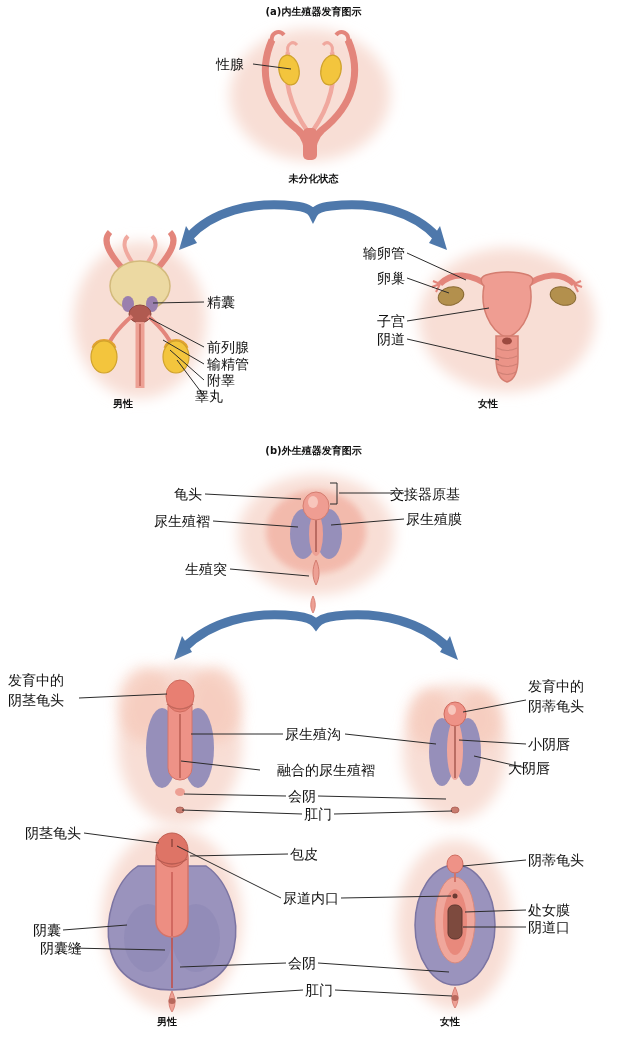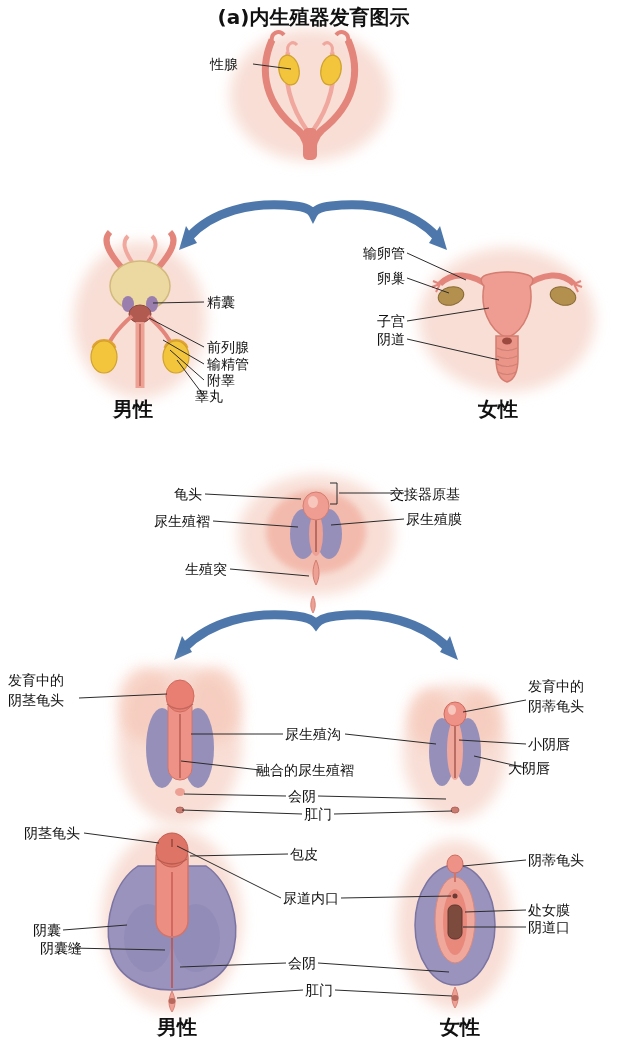--- a/index.html
+++ b/index.html
@@ -2,23 +2,23 @@
 <html><head>
 <meta charset="utf-8">
 <style>
   *{box-sizing:border-box}
   html,body{margin:0;padding:0;background:#fff}
   .canvas{position:relative;width:627px;height:1039px;background:#fff;overflow:hidden;
           font-family:"DejaVu Sans","Liberation Sans",sans-serif;color:#111}
   .art{position:absolute;left:0;top:0;width:627px;height:1039px;z-index:1}
   .lbl{position:absolute;z-index:2;font-size:14px;line-height:1.15;white-space:nowrap}
   .b{font-weight:bold}
-  .t15{font-size:20px}
+  .t15{font-size:10px}
   .ctr{left:0;width:627px;text-align:center}
-  .tr{text-align:left}
+  .tr{text-align:center}
 </style>
 </head>
 <body>
 
 <div class="canvas">
 
   <svg class="art" viewBox="0 0 627 1039" aria-hidden="true">
     <defs>
       <filter id="soft" x="-40%" y="-40%" width="180%" height="180%">
           <feGaussianBlur stdDeviation="7"></feGaussianBlur>
@@ -199,44 +199,46 @@
       <line x1="303" y1="990" x2="177" y2="998"></line>
       <line x1="335" y1="990" x2="452" y2="996"></line>
       <line x1="526" y1="860" x2="463" y2="866"></line>
       <line x1="526" y1="910" x2="465" y2="912"></line>
       <line x1="526" y1="927" x2="463" y2="927"></line>
     </g>
   </svg>
 
   <div class="lbl b t15 ctr" style="top:6px">(a)内生殖器发育图示</div>
   <div class="lbl tr" style="left:210px;top:56px;width:40px">性腺</div>
+  <div class="lbl b t15 ctr" style="top:173px">未分化状态</div>
 
   <div class="lbl" style="left:207px;top:294px">精囊</div>
   <div class="lbl" style="left:207px;top:339px">前列腺</div>
   <div class="lbl" style="left:207px;top:356px">输精管</div>
   <div class="lbl" style="left:207px;top:372px">附睾</div>
   <div class="lbl" style="left:195px;top:388px">睾丸</div>
   <div class="lbl b t15" style="left:113px;top:398px">男性</div>
 
   <div class="lbl tr" style="left:363px;top:245px;width:42px">输卵管</div>
   <div class="lbl tr" style="left:377px;top:270px;width:28px">卵巢</div>
   <div class="lbl tr" style="left:377px;top:313px;width:28px">子宫</div>
   <div class="lbl tr" style="left:377px;top:331px;width:28px">阴道</div>
   <div class="lbl b t15" style="left:478px;top:398px">女性</div>
 
+  <div class="lbl b t15 ctr" style="top:445px">(b)外生殖器发育图示</div>
   <div class="lbl tr" style="left:174px;top:486px;width:28px">龟头</div>
   <div class="lbl tr" style="left:154px;top:513px;width:56px">尿生殖褶</div>
   <div class="lbl tr" style="left:185px;top:561px;width:42px">生殖突</div>
   <div class="lbl" style="left:390px;top:486px">交接器原基</div>
   <div class="lbl" style="left:406px;top:511px">尿生殖膜</div>
 
   <div class="lbl" style="left:8px;top:672px">发育中的</div>
   <div class="lbl" style="left:8px;top:692px">阴茎龟头</div>
   <div class="lbl" style="left:285px;top:726px">尿生殖沟</div>
-  <div class="lbl" style="left:256px;top:762px">融合的尿生殖褶</div>
+  <div class="lbl" style="left:277px;top:762px">融合的尿生殖褶</div>
   <div class="lbl" style="left:288px;top:788px">会阴</div>
   <div class="lbl" style="left:304px;top:806px">肛门</div>
   <div class="lbl" style="left:528px;top:678px">发育中的</div>
   <div class="lbl" style="left:528px;top:698px">阴蒂龟头</div>
   <div class="lbl" style="left:528px;top:736px">小阴唇</div>
   <div class="lbl" style="left:508px;top:760px">大阴唇</div>
 
   <div class="lbl tr" style="left:24px;top:825px;width:58px">阴茎龟头</div>
   <div class="lbl tr" style="left:33px;top:922px;width:28px">阴囊</div>
   <div class="lbl tr" style="left:40px;top:940px;width:42px">阴囊缝</div>

